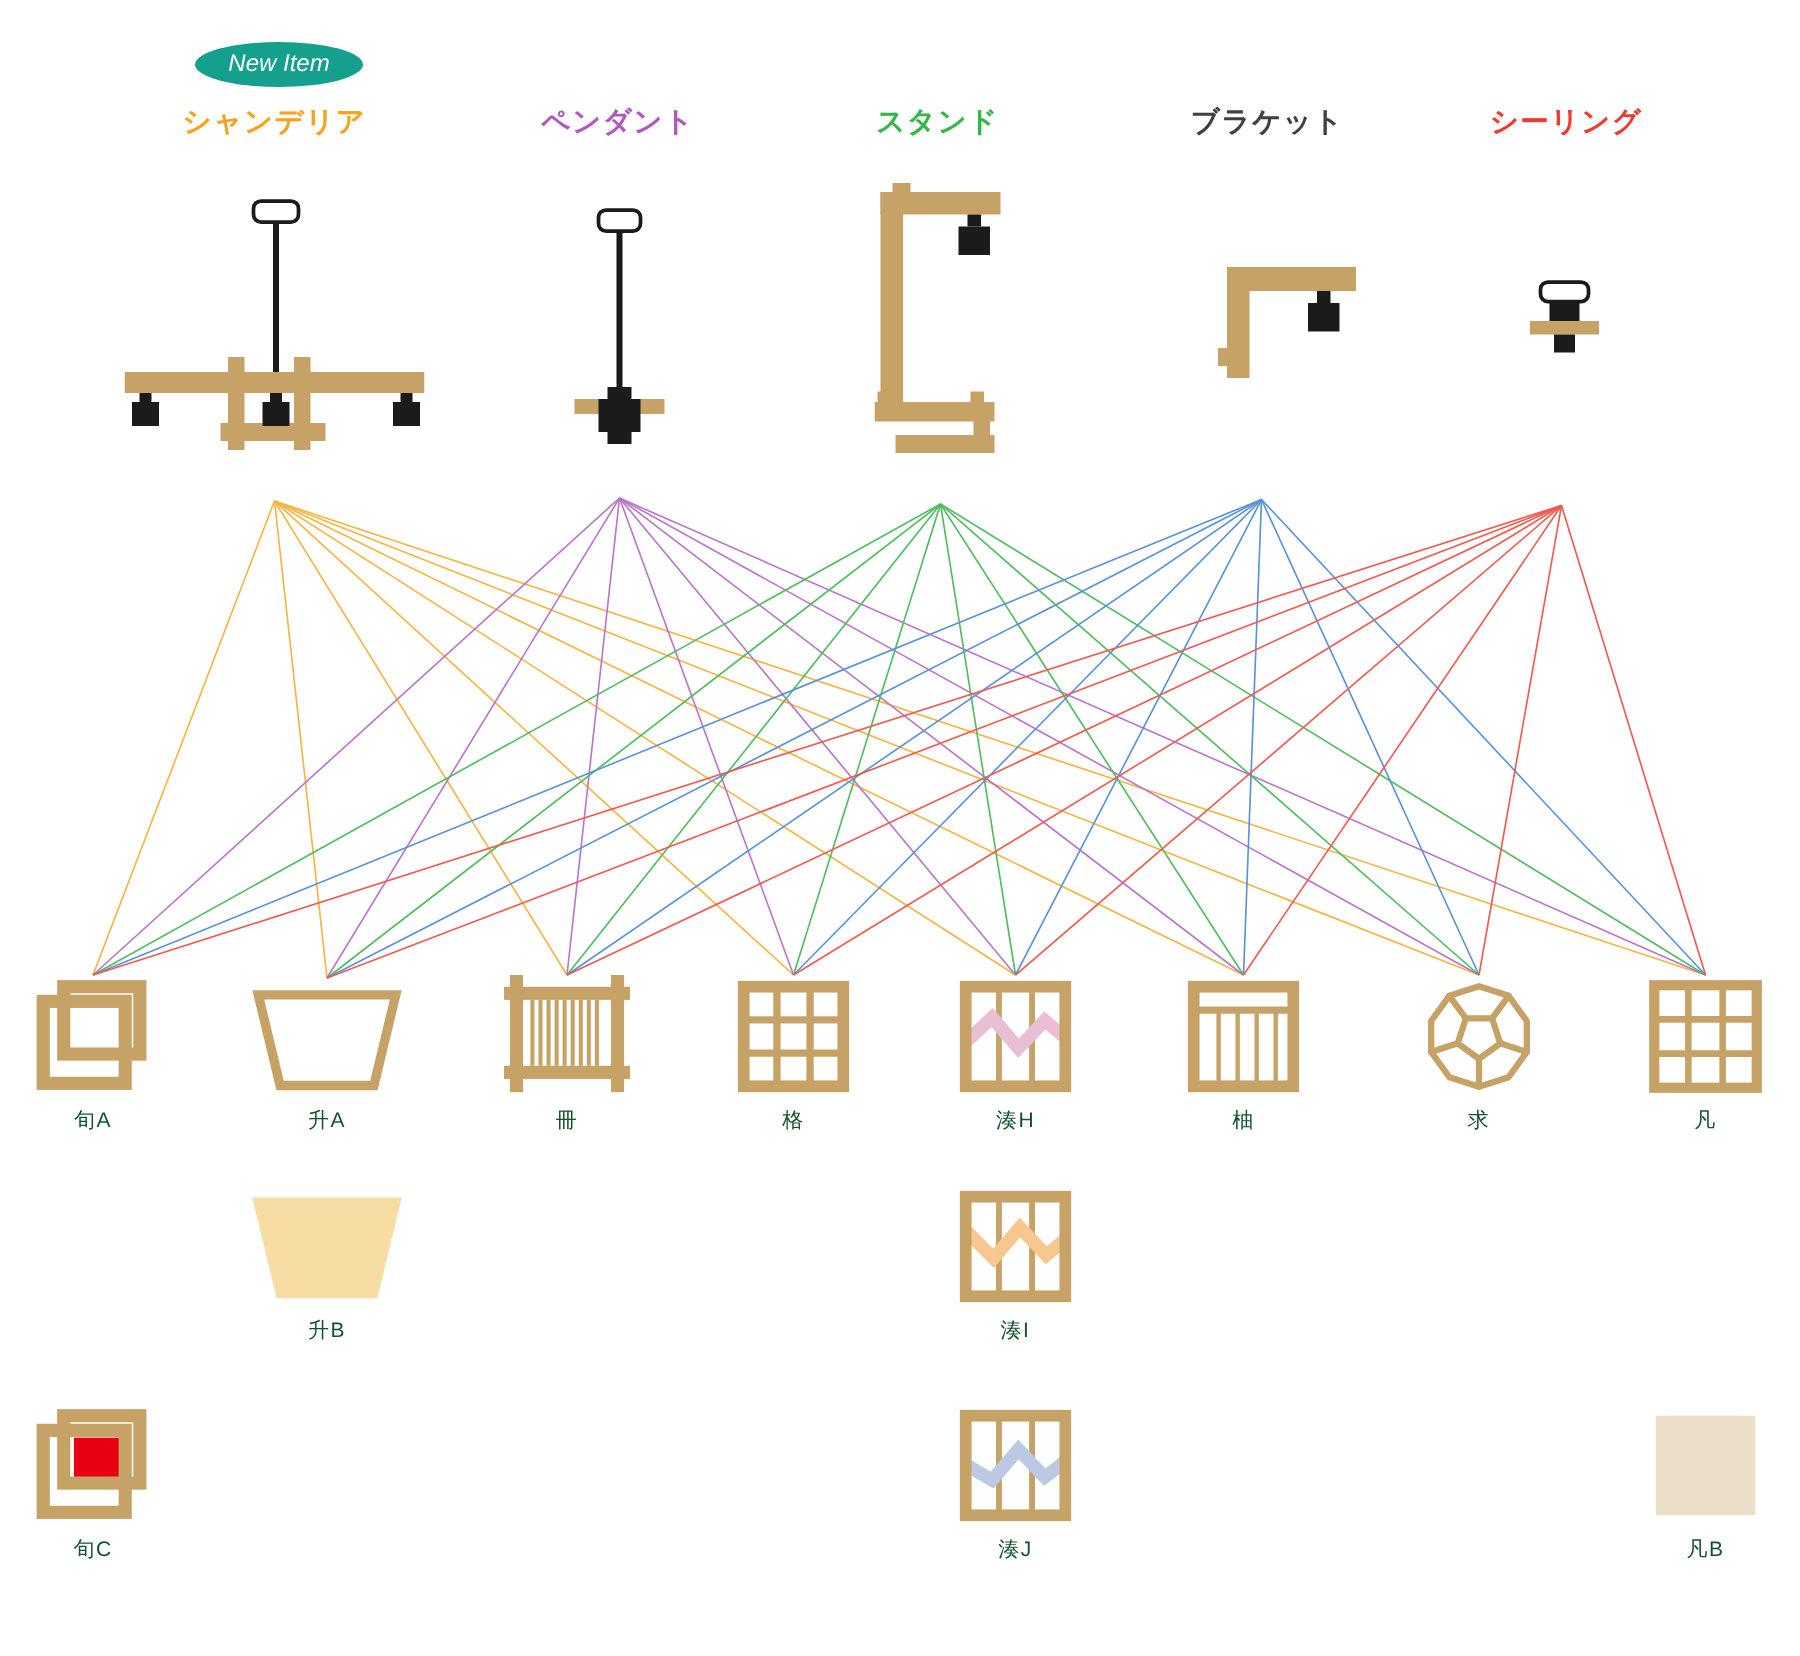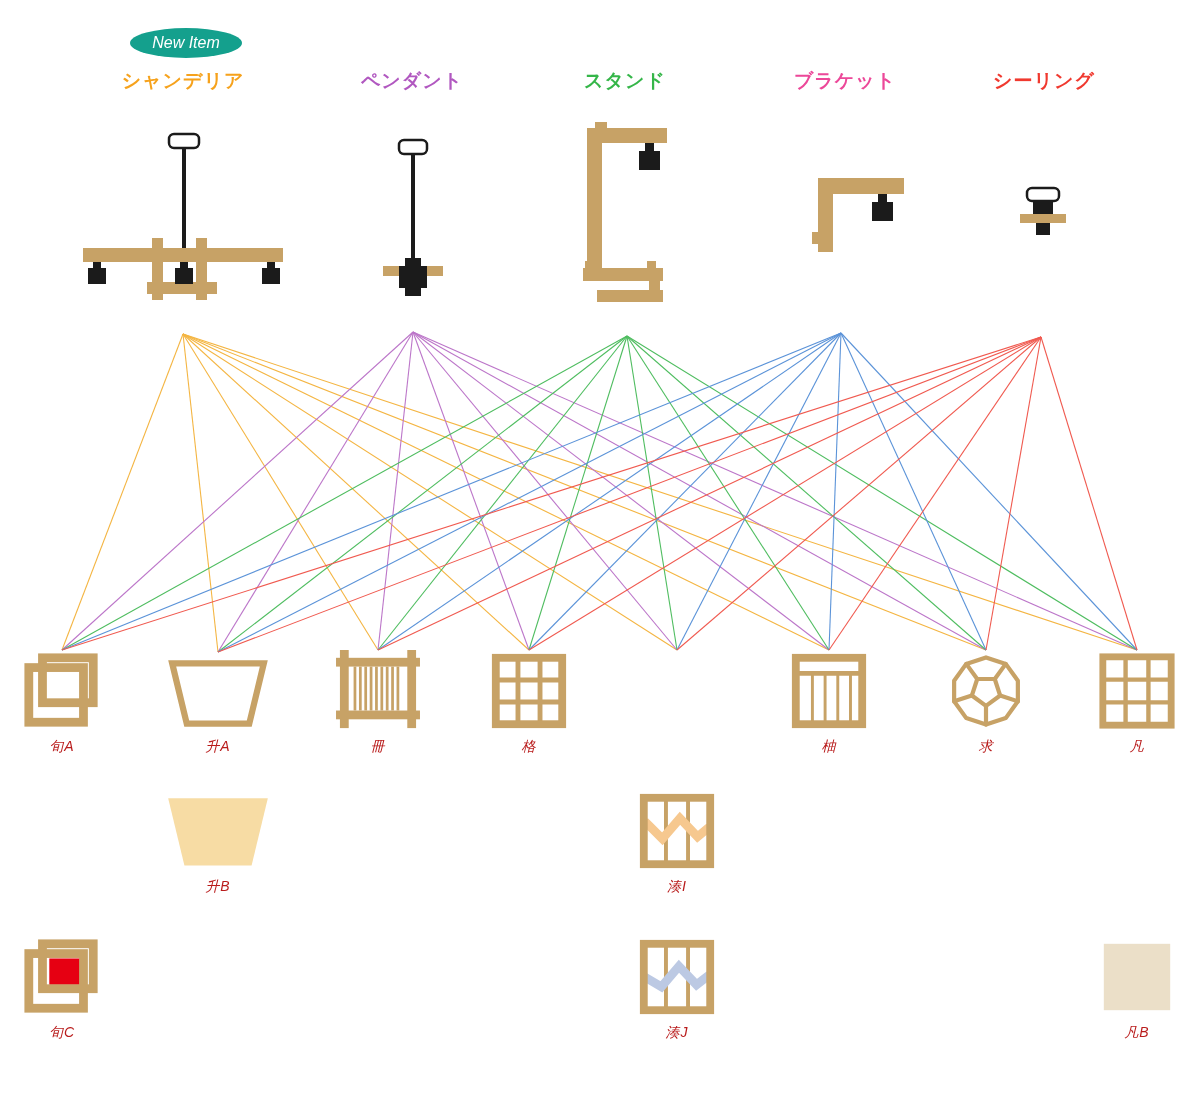--- a/index.html
+++ b/index.html
@@ -28,22 +28,22 @@
   .bk { fill: #1b1b1b; }
   .ws { fill: none; stroke: var(--wood); }
   .canopy { fill: #ffffff; stroke: #1b1b1b; stroke-width: 2.5; }
 
   .cell {
     position: absolute; display: flex; flex-direction: column;
     align-items: center; justify-content: flex-end; height: 106px;
     z-index: 1; cursor: pointer;
   }
   .cell-label {
-    margin-top: 6px; font-size: 14px; color: #b91c1c;
-    letter-spacing: 1px; white-space: nowrap; font-style: italic;
+    margin-top: 6px; font-size: 14px; color: #14532d;
+    letter-spacing: 1px; white-space: nowrap;
   }
 </style>
 </head>
 <body>
 
 <div class="page">
 
   <svg id="wires" class="wires" width="1200" height="1104">
       <line x1="183" y1="334" x2="62" y2="650" stroke="#F4B542" stroke-width="1.1"></line>
       <line x1="183" y1="334" x2="218" y2="652" stroke="#F4B542" stroke-width="1.1"></line>
@@ -85,21 +85,21 @@
       <line x1="1041" y1="337" x2="829" y2="650" stroke="#F05A50" stroke-width="1.1"></line>
       <line x1="1041" y1="337" x2="986" y2="650" stroke="#F05A50" stroke-width="1.1"></line>
       <line x1="1041" y1="337" x2="1137" y2="650" stroke="#F05A50" stroke-width="1.1"></line>
     </svg>
 
   <div class="badge" style="background-color: rgb(20, 160, 141);">New Item</div>
 
   <div class="cat-label" style="left: 183px; color: rgb(246, 162, 28);">シャンデリア</div>
   <div class="cat-label" style="left: 412px; color: rgb(177, 88, 192);">ペンダント</div>
   <div class="cat-label" style="left: 625px; color: rgb(53, 182, 73);">スタンド</div>
-  <div class="cat-label" style="left: 845px; color: #ec4899;">ブラケット</div>
+  <div class="cat-label" style="left: 845px; color: #404040;">ブラケット</div>
   <div class="cat-label" style="left: 1044px; color: rgb(240, 57, 47);">シーリング</div>
 
   <svg class="fixture" style="left:83px; top:128px" width="200" height="172" viewBox="0 0 200 172">
     <rect class="canopy" x="86" y="6" width="30" height="14" rx="5"></rect>
     <rect class="bk" x="99" y="20" width="4" height="100"></rect>
     <rect class="wd" x="69" y="110" width="11" height="62"></rect>
     <rect class="wd" x="113" y="110" width="11" height="62"></rect>
     <rect class="wd" x="0" y="120" width="200" height="14"></rect>
     <rect class="wd" x="64" y="154" width="70" height="12"></rect>
     <rect class="bk" x="10" y="134" width="8" height="6"></rect>
@@ -185,20 +185,29 @@
     <svg width="84" height="84" viewBox="0 0 84 84">
       <line class="ws" x1="30.7" y1="8" x2="30.7" y2="76" stroke-width="5"></line>
       <line class="ws" x1="53.3" y1="8" x2="53.3" y2="76" stroke-width="5"></line>
       <line class="ws" x1="8" y1="30.7" x2="76" y2="30.7" stroke-width="5"></line>
       <line class="ws" x1="8" y1="53.3" x2="76" y2="53.3" stroke-width="5"></line>
       <rect class="ws" x="8" y="8" width="68" height="68" stroke-width="8"></rect>
     </svg>
     <div class="cell-label">格</div>
   </div>
 
+  <div class="cell" style="left:627px; top:650px; width:100px">
+    <svg width="84" height="84" viewBox="0 0 84 84">
+      <line class="ws" x1="30.7" y1="8" x2="30.7" y2="76" stroke-width="4"></line>
+      <line class="ws" x1="53.3" y1="8" x2="53.3" y2="76" stroke-width="4"></line>
+      <polyline points="9,45 26,29 44,50 62,31 75,42" fill="none" stroke-width="9" style="stroke: rgb(233, 191, 214);"></polyline>
+      <rect class="ws" x="8" y="8" width="68" height="68" stroke-width="8"></rect>
+    </svg>
+    <div class="cell-label">湊H</div>
+  </div>
 
   <div class="cell" style="left:779px; top:650px; width:100px">
     <svg width="84" height="84" viewBox="0 0 84 84">
       <line class="ws" x1="25" y1="24" x2="25" y2="74" stroke-width="3"></line>
       <line class="ws" x1="38" y1="24" x2="38" y2="74" stroke-width="3"></line>
       <line class="ws" x1="51" y1="24" x2="51" y2="74" stroke-width="3"></line>
       <line class="ws" x1="64" y1="24" x2="64" y2="74" stroke-width="3"></line>
       <line class="ws" x1="8" y1="24" x2="76" y2="24" stroke-width="5"></line>
       <rect class="ws" x="8" y="8" width="68" height="68" stroke-width="8"></rect>
     </svg>

